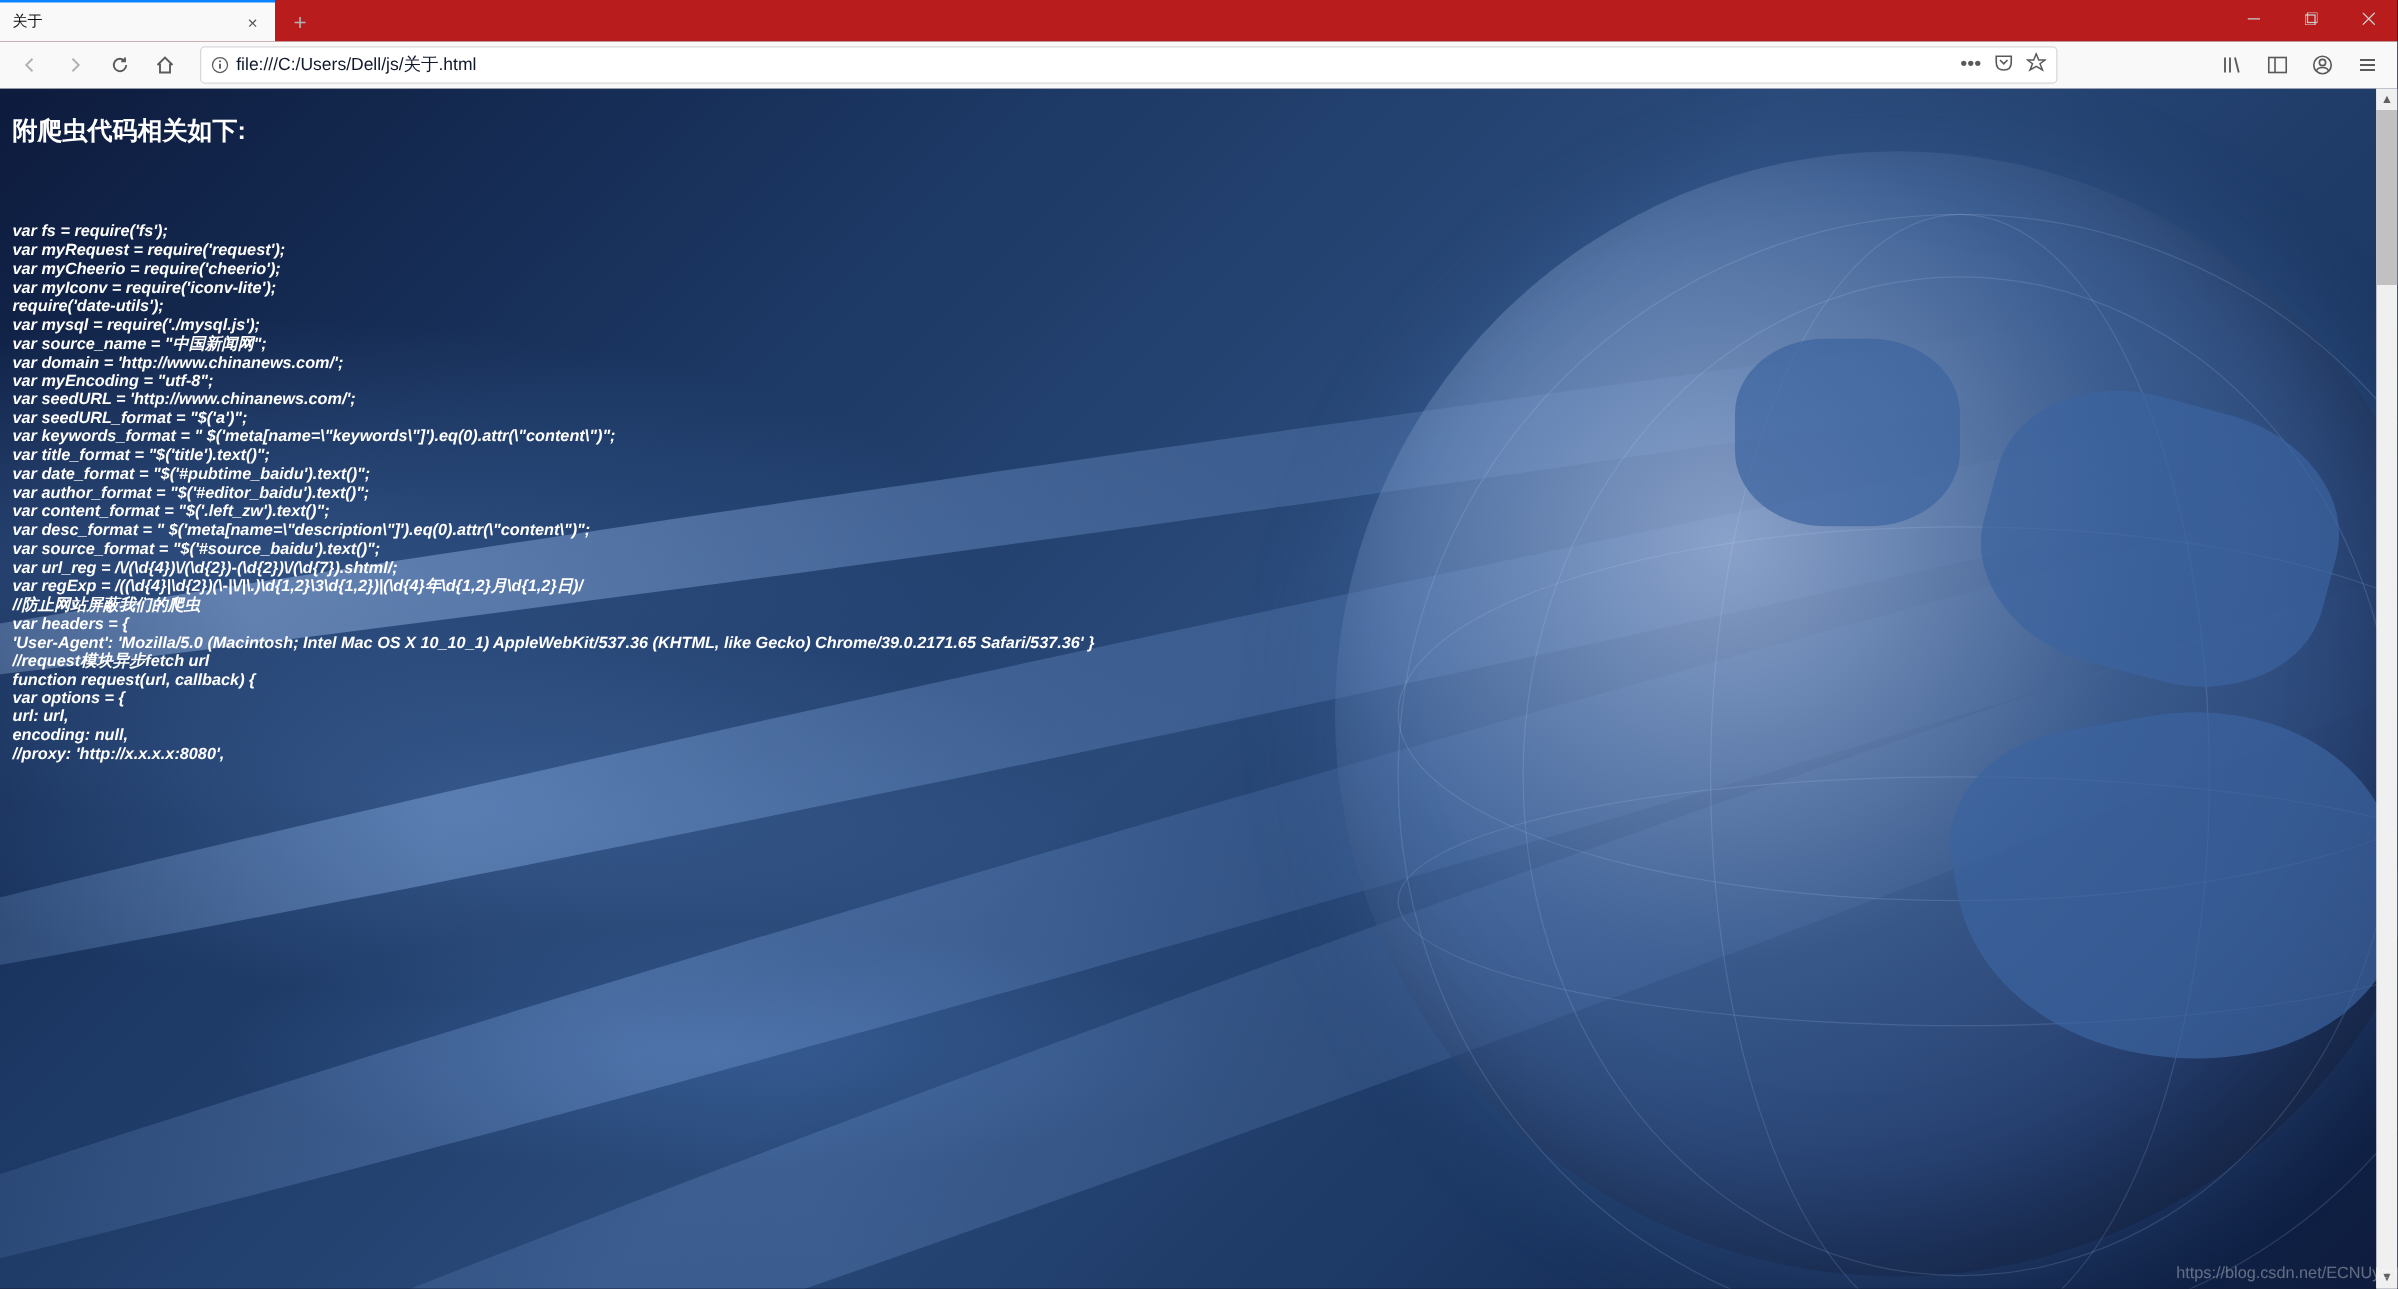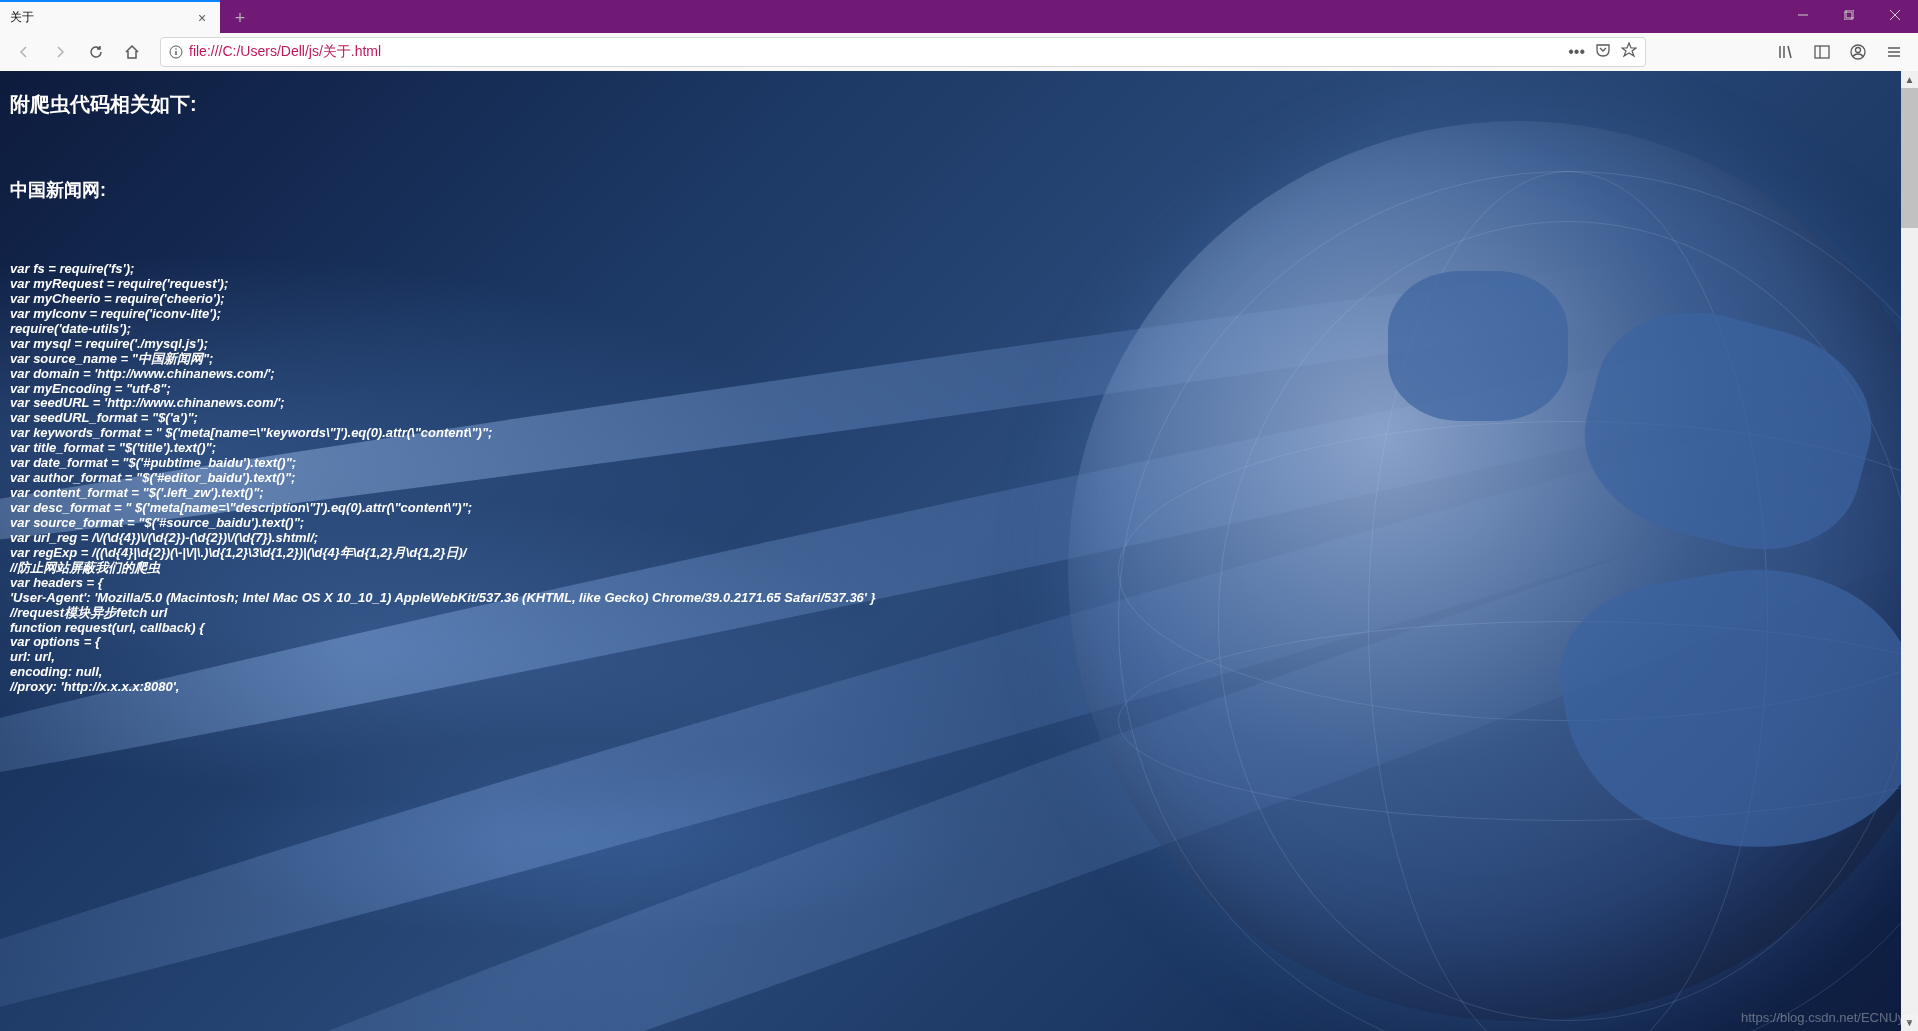--- a/index.html
+++ b/index.html
@@ -13,21 +13,21 @@
     }
     
     
     .browser-chrome {
       width: 100%;
       background: #1a1a2e;
     }
     
     .tab-bar {
       height: 33px;
-      background: #701a75;
+      background: #b91c1c;
       display: flex;
       align-items: flex-end;
       position: relative;
     }
     
     .tab {
       background: #f9f9fa;
       height: 33px;
       width: 220px;
       display: flex;
@@ -123,21 +123,21 @@
     
     .url-info-icon {
       color: #5a5a5a;
       display: flex;
       align-items: center;
     }
     
     .url-text {
       flex: 1;
       font-size: 14px;
-      color: #be185d;
+      color: #0f172a;
     }
     
     .url-actions {
       display: flex;
       gap: 10px;
       align-items: center;
       color: #5a5a5a;
     }
     
     .toolbar-right {
@@ -407,21 +407,20 @@
     <div class="globe-line gline3"></div>
     <div class="globe-line gline-h1"></div>
     <div class="globe-line gline-h2"></div>
     <div class="globe-land land1"></div>
     <div class="globe-land land2"></div>
     <div class="globe-land land3"></div>
   </div>
 
   <div class="content-text">
     <h1 class="main-heading">附爬虫代码相关如下:</h1>
-    <h2 class="sub-heading">中国新闻网:</h2>
     <div class="code-block" id="code-block">var fs = require('fs');
 var myRequest = require('request');
 var myCheerio = require('cheerio');
 var myIconv = require('iconv-lite');
 require('date-utils');
 var mysql = require('./mysql.js');
 var source_name = "中国新闻网";
 var domain = 'http://www.chinanews.com/';
 var myEncoding = "utf-8";
 var seedURL = 'http://www.chinanews.com/';

